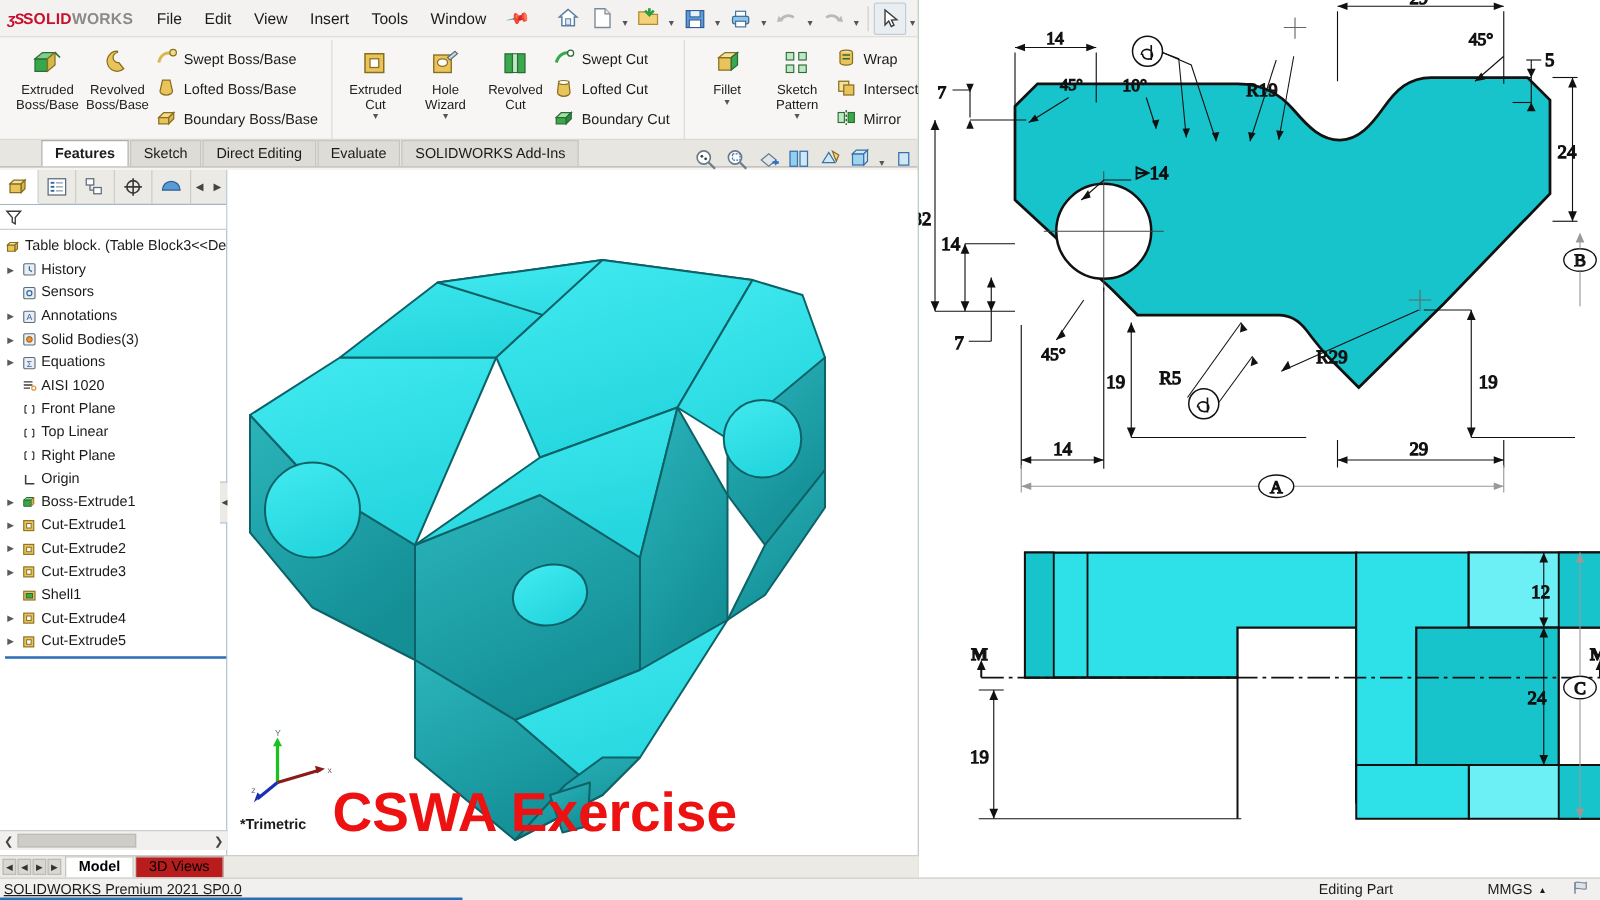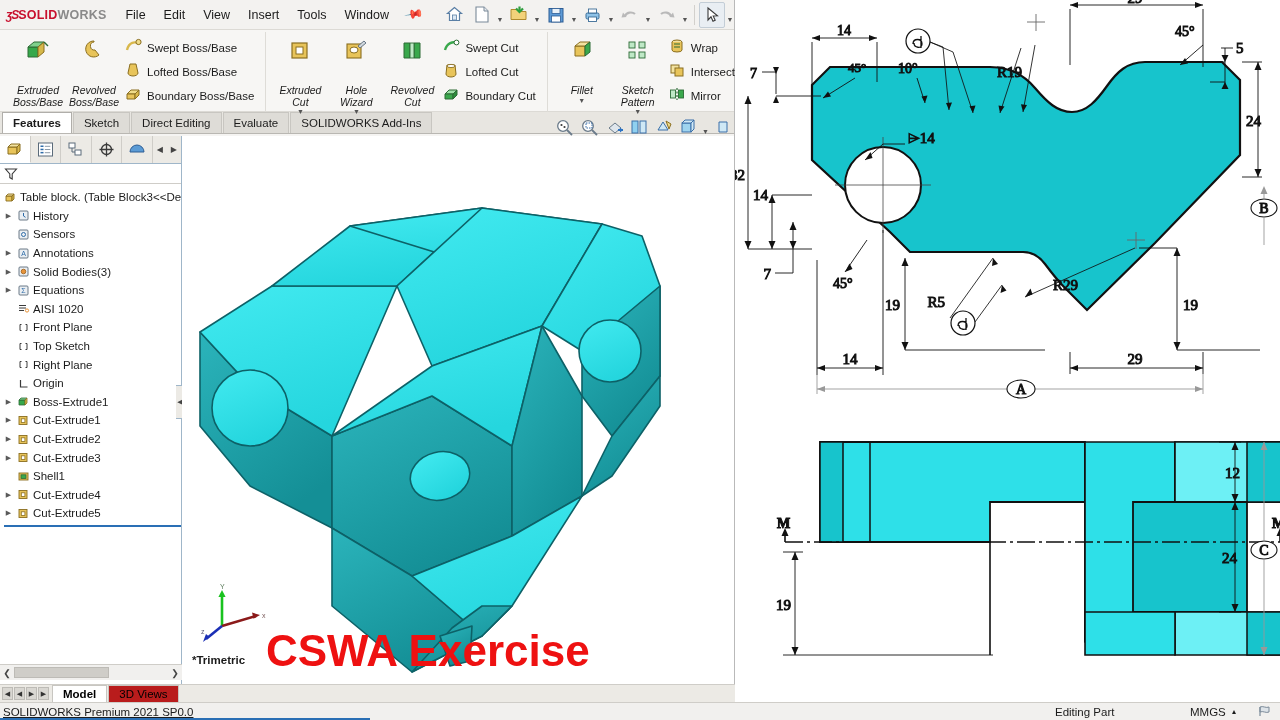--- a/index.html
+++ b/index.html
@@ -30,33 +30,33 @@
   .mb-sep { width:1px; height:20px; background:#d2d0cc; margin:0 3px; }
 
   
   #ribbon { position:relative; height:82px; background:#f7f6f4;
     border-bottom:1px solid #dcdad5; display:flex; padding:2px 0 0 4px; }
   .rgroup { display:flex; align-items:flex-start; padding:1px 6px 0 6px;
     border-right:1px solid #dedcd7; height:80px; }
   .rbig { width:56px; display:flex; flex-direction:column; align-items:center;
     padding-top:3px; }
   .rbig .ic { height:30px; display:flex; align-items:center; }
-  .rbig .lb { font-size:10.5px; line-height:11.5px; text-align:center; color:#1b1b1b; margin-top:19px;font-style:italic;}
+  .rbig .lb { font-size:10.5px; line-height:11.5px; text-align:center; color:#1b1b1b; margin-top:1px;}
   .rbig .dd { font-size:7px; color:#555; margin-top:auto; padding-bottom:2px;}
   .rcol { display:flex; flex-direction:column; justify-content:flex-start; padding-top:3px;}
   .rsm { display:flex; align-items:center; height:24px; padding:0 5px 0 2px; gap:5px;}
   .rsm .lb { font-size:11.5px; color:#1b1b1b; white-space:nowrap; }
 
   
   #rtabs { height:22px; background:#e8e6e1; display:flex; align-items:stretch;
     border-bottom:1px solid #b9b7b2; padding-left:2px; }
   .rtab { font-size:11.5px; display:flex; align-items:center; padding:0 10px;
     border:1px solid #c8c6c1; border-bottom:none; background:#dedcd7; color:#1b1b1b;
     margin-right:1px; }
-  .rtab.active { background:#fff; font-weight:bold; border-color:#b0aeaa; }
+  .rtab.active { background:#fff; font-weight:bold; border-color:#b0aeaa;margin-left:31px; }
 
   
   #hud { position:absolute; right:0; top:112px; width:180px; height:30px;
     display:flex; align-items:center; gap:2px; z-index:5; }
 
   
   #lpanel { position:absolute; left:0; top:136px; width:182px; height:548px;
     background:#fff; border-right:1px solid #9fb6c9; }
   #ptabs { height:28px; background:#eceae5; display:flex; align-items:stretch;
     border-bottom:1px solid #9fb6c9; }
@@ -614,21 +614,21 @@
             </span>
           <span class="tlbl">Front Plane</span>
         </div>
         <div class="trow">
           <span class="arw"></span>
           <span class="ticon">
               <svg width="13" height="13" viewBox="0 0 13 13">
                 <path d="M3 3.5h1.5M8.5 3.5H10M3 3.5v6M10 3.5v6M3 9.5h1.5M8.5 9.5H10" stroke="#3a3a3a" stroke-width="1" fill="none"></path>
               </svg>
             </span>
-          <span class="tlbl">Top Sketch</span>
+          <span class="tlbl">Top Linear</span>
         </div>
         <div class="trow">
           <span class="arw"></span>
           <span class="ticon">
               <svg width="13" height="13" viewBox="0 0 13 13">
                 <path d="M3 3.5h1.5M8.5 3.5H10M3 3.5v6M10 3.5v6M3 9.5h1.5M8.5 9.5H10" stroke="#3a3a3a" stroke-width="1" fill="none"></path>
               </svg>
             </span>
           <span class="tlbl">Right Plane</span>
         </div>

